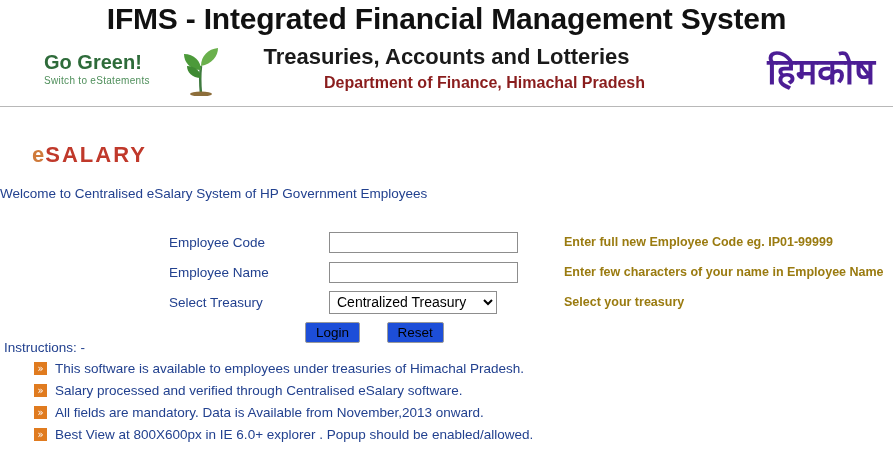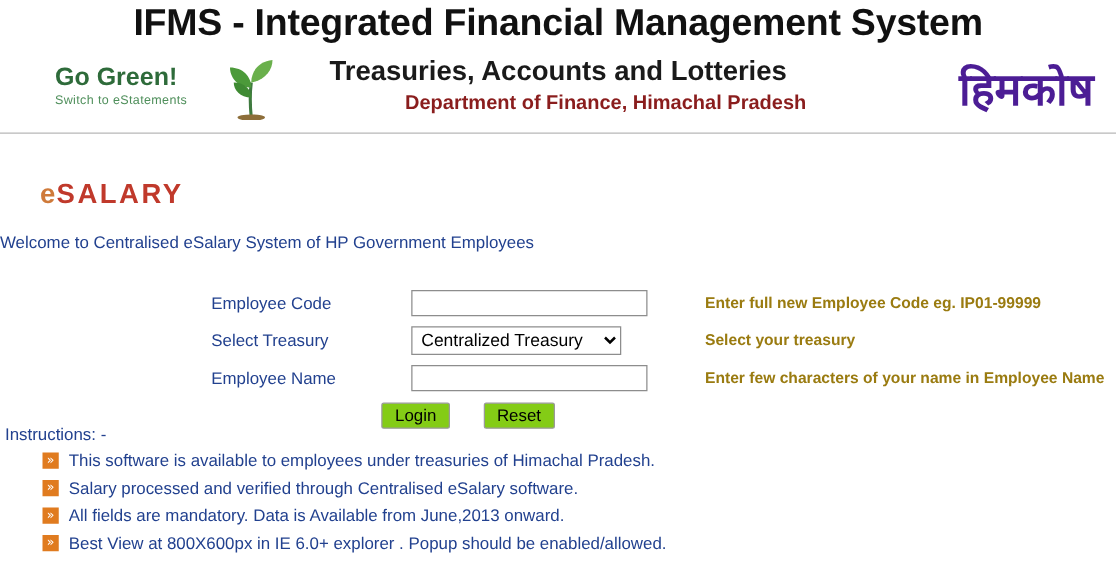--- a/index.html
+++ b/index.html
@@ -176,21 +176,21 @@
   }
   .buttons-row {
     margin-top: 6px;
     margin-left: 305px;
   }
   .btn {
     font-family: "Liberation Sans", sans-serif;
     font-size: 13.5px;
     padding: 2px 10px;
     border: 1px solid #9a9a9a;
-    background: #84cc16;
+    background: #1d4ed8;
     color: #000;
     border-radius: 2px;
     cursor: pointer;
   }
   .btn + .btn {
     margin-left: 22px;
   }
 
   
   .instructions {
@@ -263,57 +263,57 @@
 
     <div class="form-row">
       <div class="form-label">Employee Code</div>
       <div class="form-field">
         <input class="txt-input" type="text" value="" style="">
       </div>
       <div class="hint">Enter full new Employee Code eg. IP01-99999</div>
     </div>
 
     <div class="form-row">
+      <div class="form-label">Employee Name</div>
+      <div class="form-field">
+        <input class="txt-input" type="text" value="" style="">
+      </div>
+      <div class="hint">Enter few characters of your name in Employee Name</div>
+    </div>
+
+    <div class="form-row">
       <div class="form-label">Select Treasury</div>
       <div class="form-field">
         <select class="sel-input">
           <option>Centralized Treasury</option>
         </select>
       </div>
       <div class="hint">Select your treasury</div>
     </div>
 
-    <div class="form-row">
-      <div class="form-label">Employee Name</div>
-      <div class="form-field">
-        <input class="txt-input" type="text" value="" style="">
-      </div>
-      <div class="hint">Enter few characters of your name in Employee Name</div>
-    </div>
-
     <div class="buttons-row">
       <button class="btn" type="button">Login</button>
       <button class="btn" type="button">Reset</button>
     </div>
   </div>
 
   <div class="instructions">
     <div class="instr-title">Instructions: -</div>
 
     <div class="instr-item">
       <span class="bullet">»</span>
       <span class="instr-text">This software is available to employees under treasuries of Himachal Pradesh.</span>
     </div>
     <div class="instr-item">
       <span class="bullet">»</span>
       <span class="instr-text">Salary processed and verified through Centralised eSalary software.</span>
     </div>
     <div class="instr-item">
       <span class="bullet">»</span>
-      <span class="instr-text">All fields are mandatory. Data is Available from June,2013 onward.</span>
+      <span class="instr-text">All fields are mandatory. Data is Available from November,2013 onward.</span>
     </div>
     <div class="instr-item">
       <span class="bullet">»</span>
       <span class="instr-text">Best View at 800X600px in IE 6.0+ explorer . Popup should be enabled/allowed.</span>
     </div>
   </div>
 
 </div>
 
 </body></html>

